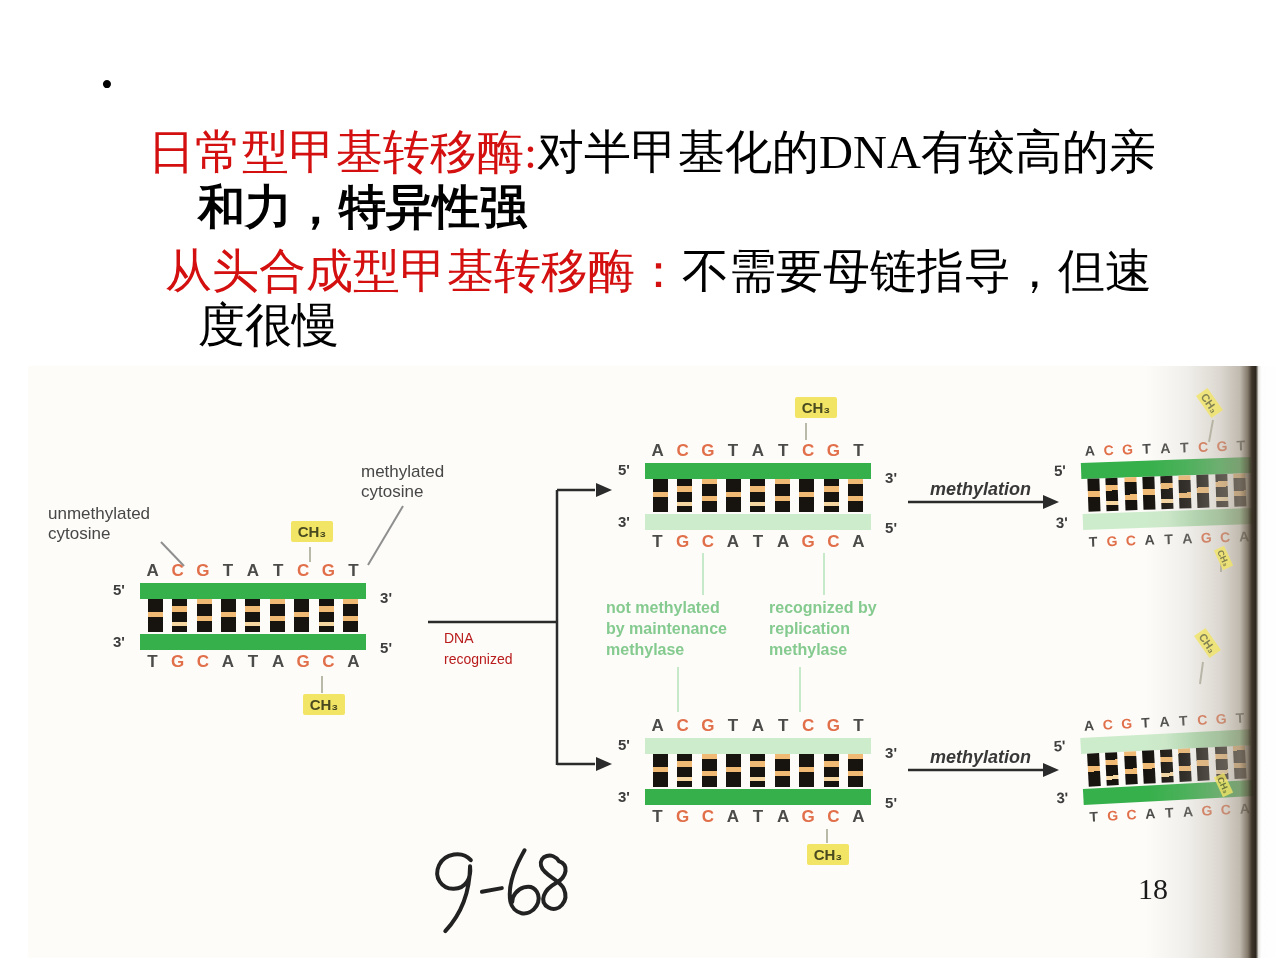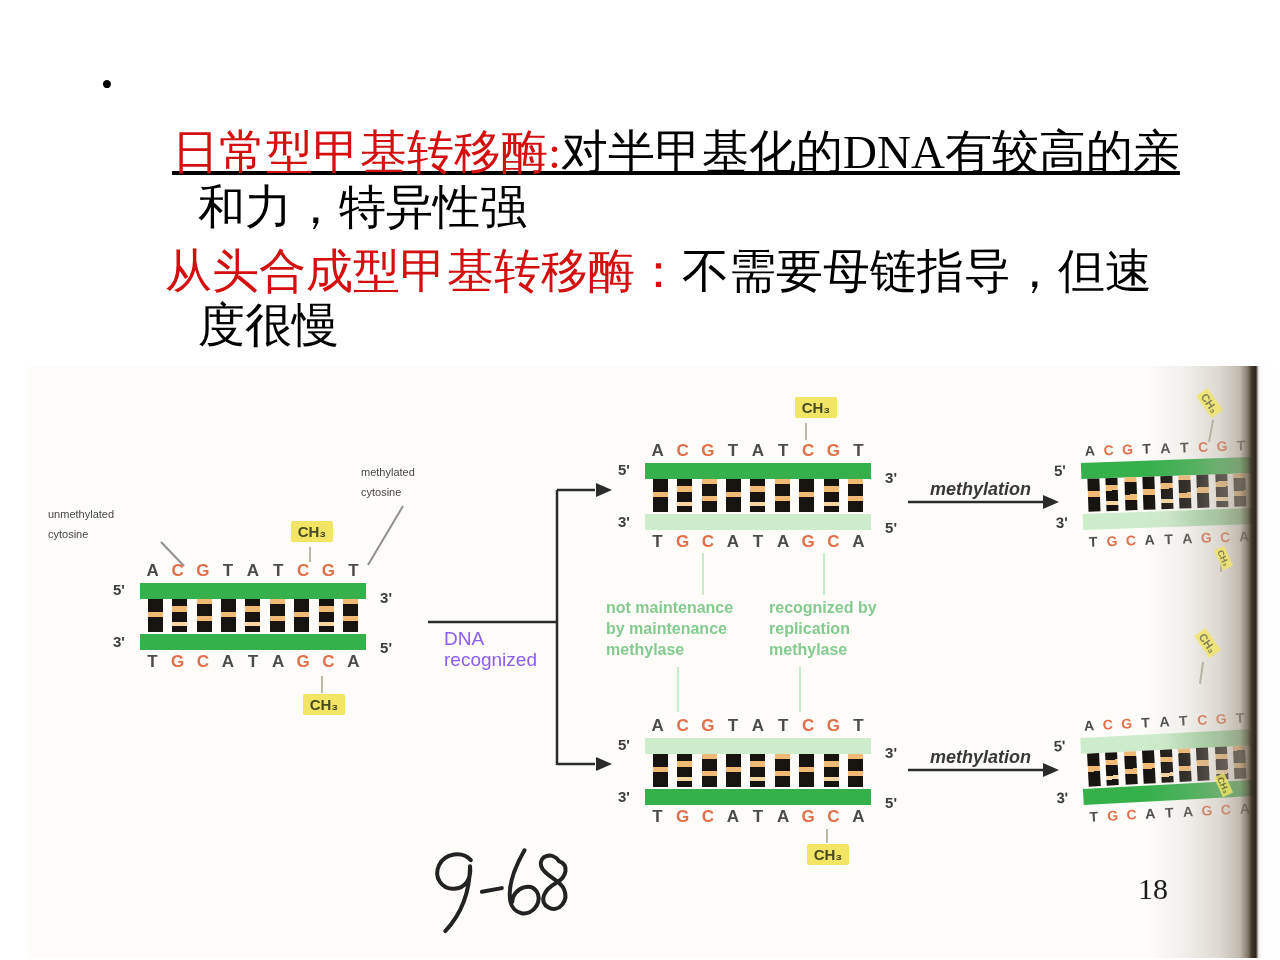--- a/index.html
+++ b/index.html
@@ -9,25 +9,25 @@
   
   .cjk{font-family:"Liberation Serif","DejaVu Serif",serif;color:#000;white-space:nowrap;position:absolute;}
   .bullet-dot{position:absolute;left:101px;top:66px;font-size:34px;color:#000;
               font-family:"Liberation Serif",serif;}
   .title-line{left:150px;top:52px;font-size:50px;}
   .body-line{font-size:47px;}
   .red-seg{color:var(--red-text);}
 
   
   .paper{position:absolute;left:28px;top:366px;width:1230px;height:592px;background:#fdfcf9;}
-  .fig-label{position:absolute;color:#4c4c4c;font-size:11px;line-height:20px;font-weight:bold;}
+  .fig-label{position:absolute;color:#4c4c4c;font-size:17px;line-height:20px;font-weight:bold;}
   .fig-label.thin{font-weight:normal;color:#474747;}
   .green-label{position:absolute;color:var(--green-label);font-size:16px;line-height:21px;font-weight:bold;}
   .meth-label{position:absolute;color:#383838;font-size:18px;font-weight:bold;font-style:italic;}
-  .repl-label{position:absolute;color:#8b5cf6;font-size:19px;line-height:21px;}
+  .repl-label{position:absolute;color:#b91c1c;font-size:14px;line-height:21px;}
 
   
   .duplex{position:absolute;}
   .strand-row{display:flex;height:20px;font-weight:bold;font-size:17px;}
   .strand-row .nt{flex:1;text-align:center;line-height:20px;}
   .nt-gray{color:var(--letter-gray);}
   .nt-orange{color:var(--letter-orange);}
   .bar{height:16px;margin-top:2px;}
   .bar-dark{background:var(--green-dark);}
   .bar-light{background:var(--green-light);}
@@ -62,24 +62,24 @@
   .connector-svg{position:absolute;left:0;top:0;pointer-events:none;}
   .handwriting{position:absolute;left:420px;top:843px;transform:rotate(-2deg);z-index:3;}
 </style>
 </head>
 <body>
 
 <div class="slide">
 
   <span class="bullet-dot">•</span>
 
-  <div class="cjk body-line" style="left:172px;top:121px;text-decoration:underline;">
+  <div class="cjk body-line" style="left:148px;top:121px;">
     <span class="red-seg">日常型甲基转移酶:</span><span>对半甲基化的DNA有较高的亲</span>
   </div>
-  <div class="cjk body-line" style="left:198px;top:176px;">和力，特异性强</div>
+  <div class="cjk body-line" style="left:198px;top:176px;font-weight:bold;">和力，特异性强</div>
 
   <div class="cjk body-line" style="left:165px;top:240px;">
     <span class="red-seg">从头合成型甲基转移酶：</span><span>不需要母链指导，但速</span>
   </div>
   <div class="cjk body-line" style="left:198px;top:294px;text-align:center;">度很慢</div>
 
   <div class="paper"></div>
 
   <svg class="connector-svg" width="1280" height="960" viewBox="0 0 1280 960">
     <g stroke="#2b2b2b" stroke-width="2.5" fill="none">
@@ -131,21 +131,21 @@
   <div class="ch3" style="left:303px;top:694px;">CH₃</div>
   <div class="ch3" style="left:795px;top:397px;">CH₃</div>
   <div class="ch3" style="left:807px;top:844px;">CH₃</div>
 
   <div class="repl-label" style="left:444px;top:628px;">
     <div>DNA</div>
     <div>recognized</div>
   </div>
 
   <div class="green-label" style="left:606px;top:597px;">
-    <div>not maintenance</div>
+    <div>not methylated</div>
     <div>by maintenance</div>
     <div>methylase</div>
   </div>
   <div class="green-label" style="left:769px;top:597px;">
     <div>recognized by</div>
     <div>replication</div>
     <div>methylase</div>
   </div>
 
   <div class="meth-label" style="left:930px;top:479px;">methylation</div>

